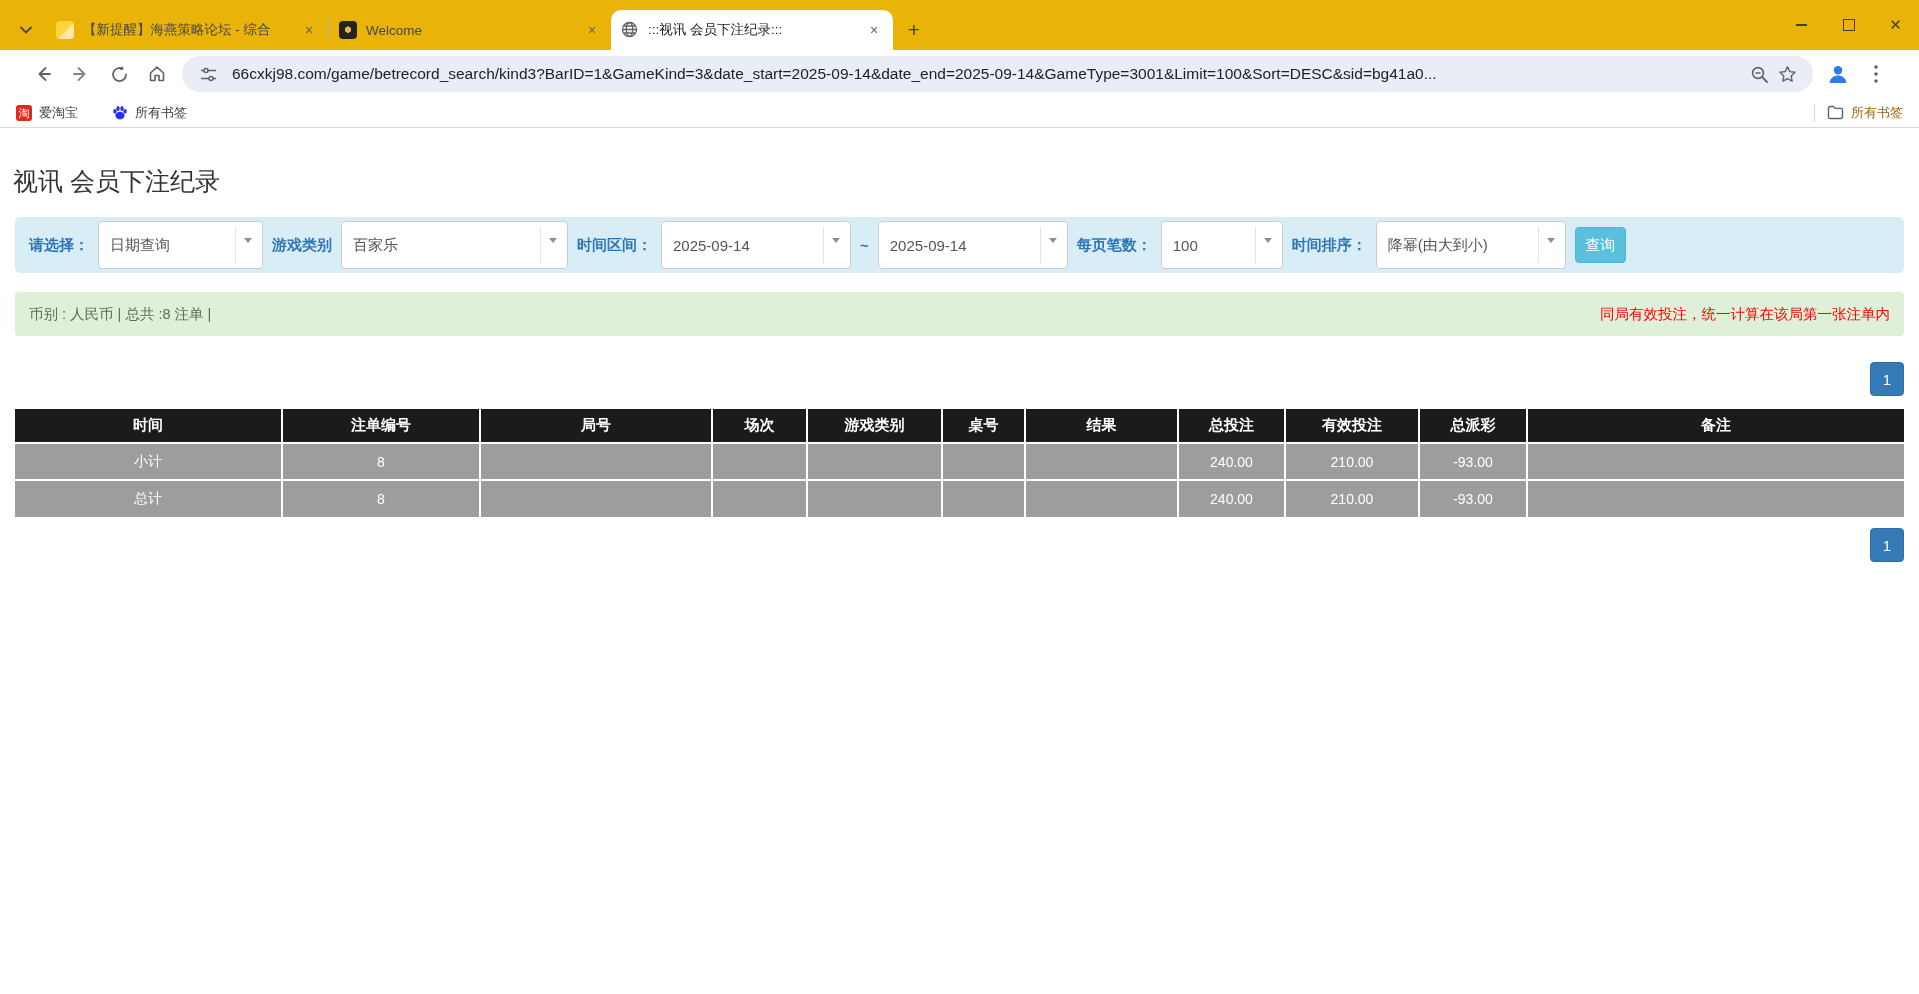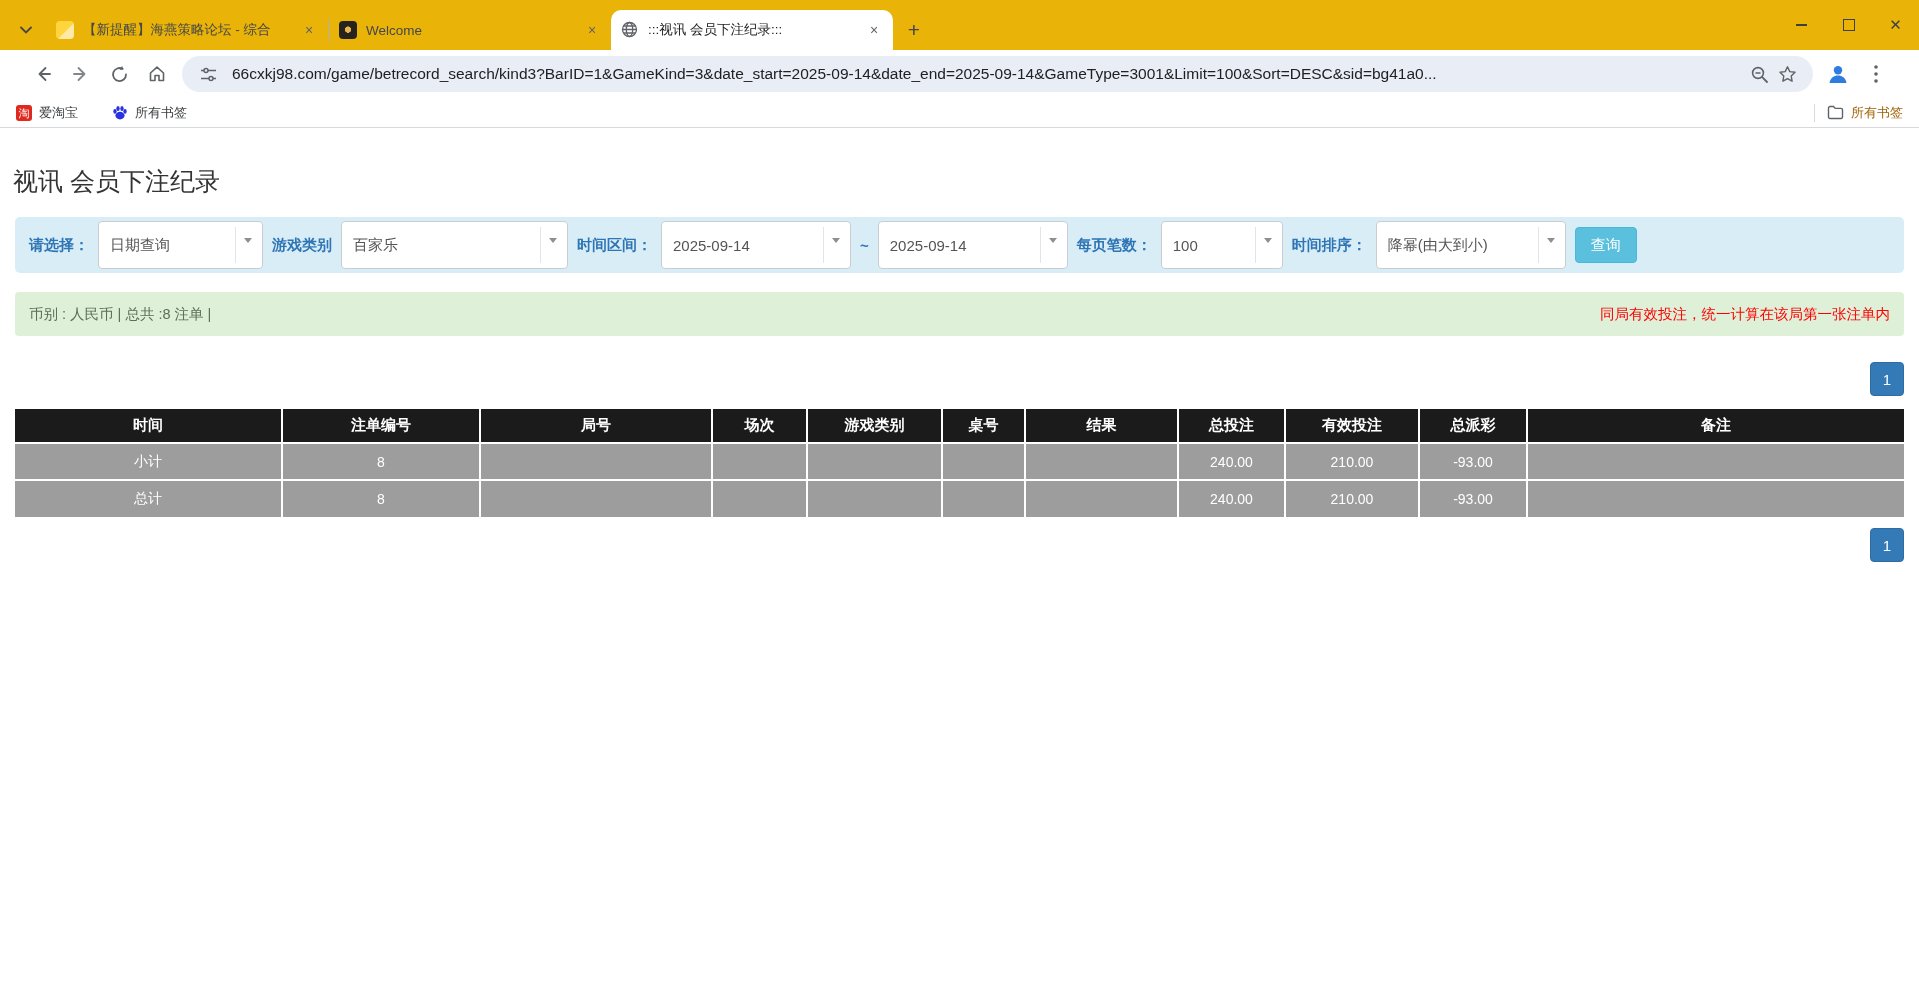--- a/index.html
+++ b/index.html
@@ -73,21 +73,21 @@
   }
   .combo::before { content:""; position:absolute; right:26px; top:5px; bottom:5px; width:1px; background:#e2e5e8; }
   .combo::after {
     content: ""; position: absolute; right: 10px; top: 16px;
     border-left: 4.5px solid transparent; border-right: 4.5px solid transparent; border-top: 5.5px solid #8a9096;
   }
   .w-select { width: 165px; } .w-game { width: 227px; } .w-date { width: 190px; }
   .w-per { width: 122px; } .w-sort { width: 190px; }
   .tilde { color:#2e75b5; font-weight:bold; font-size: 15px; }
   .query-btn {
-    width: 62px; height: 36px; background: #5bc0de; border: 1px solid #46b8da; border-radius: 4px;
+    width: 51px; height: 36px; background: #5bc0de; border: 1px solid #46b8da; border-radius: 4px;
     color: #fff; font-size: 15px; display:flex; align-items:center; justify-content:center; cursor: pointer;
   }
 
   .summary-bar {
     margin: 19px 15px 0; height: 44px; background: #dff0d8; border-radius: 4px;
     display: flex; align-items: center; justify-content: space-between; padding: 0 14px;
   }
   .summary-left { color: #5a6e5a; font-size: 14.5px; }
   .summary-right { color: #ff0000; font-size: 14.5px; }
 

